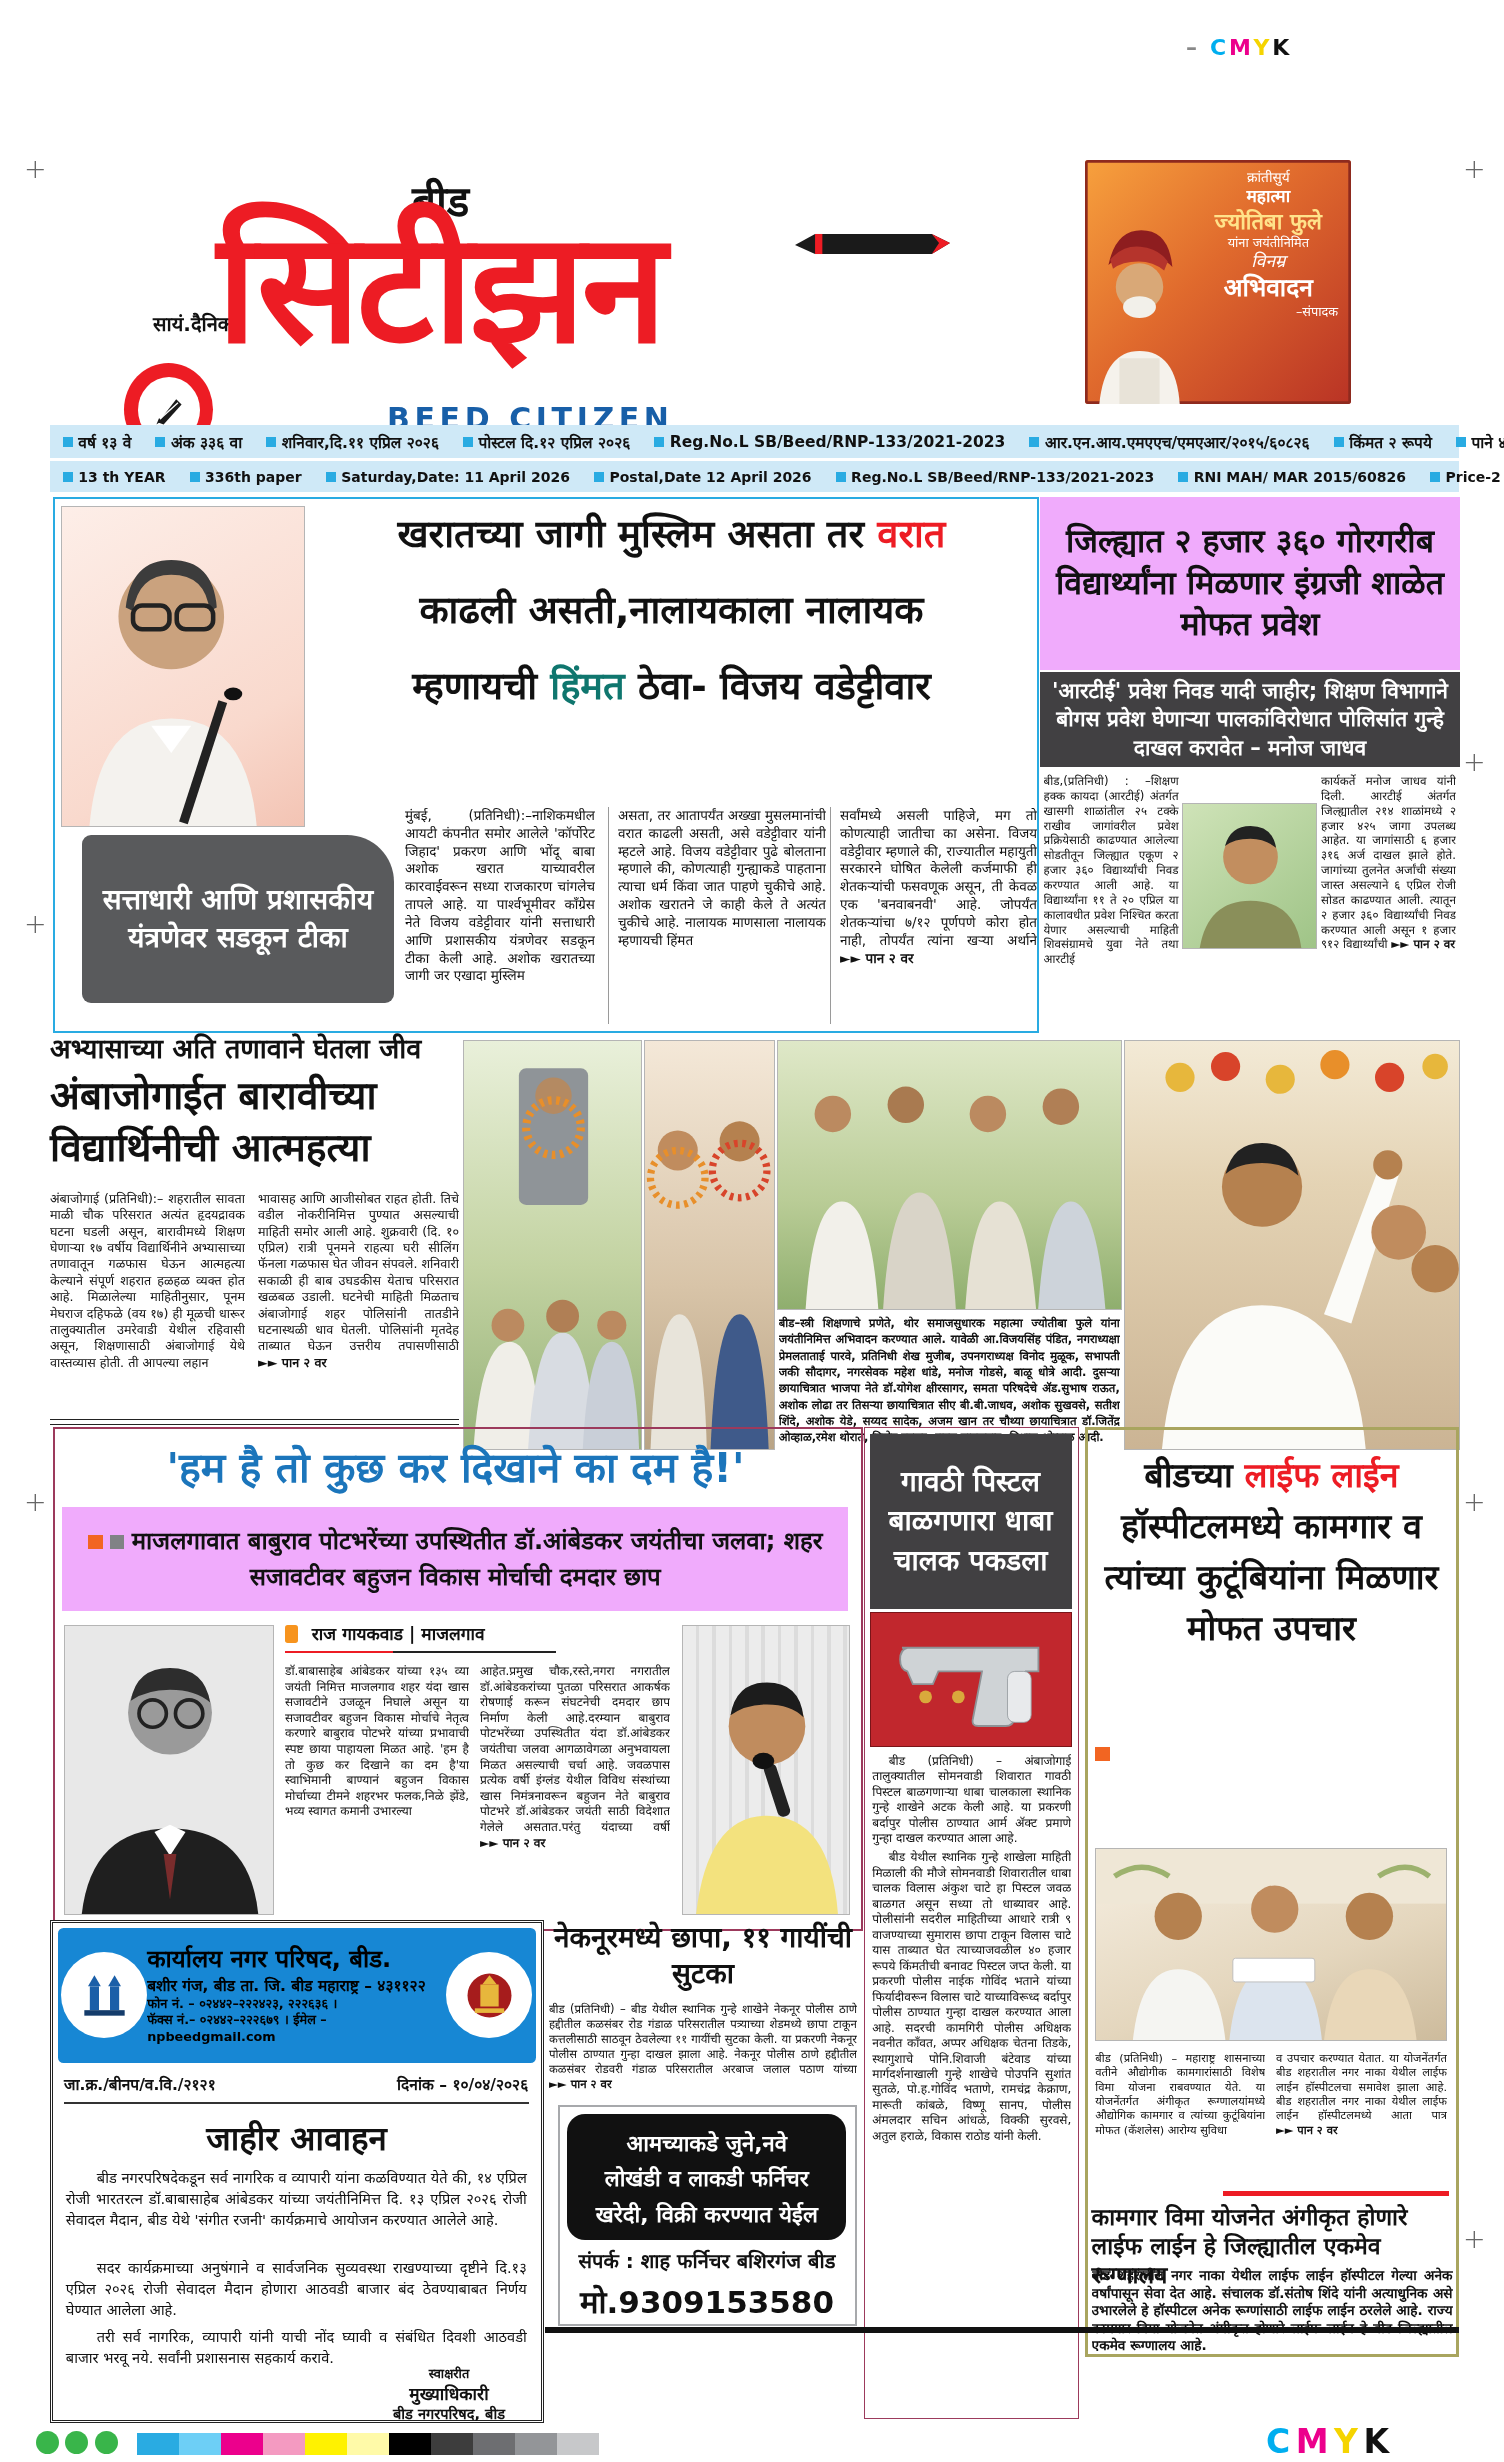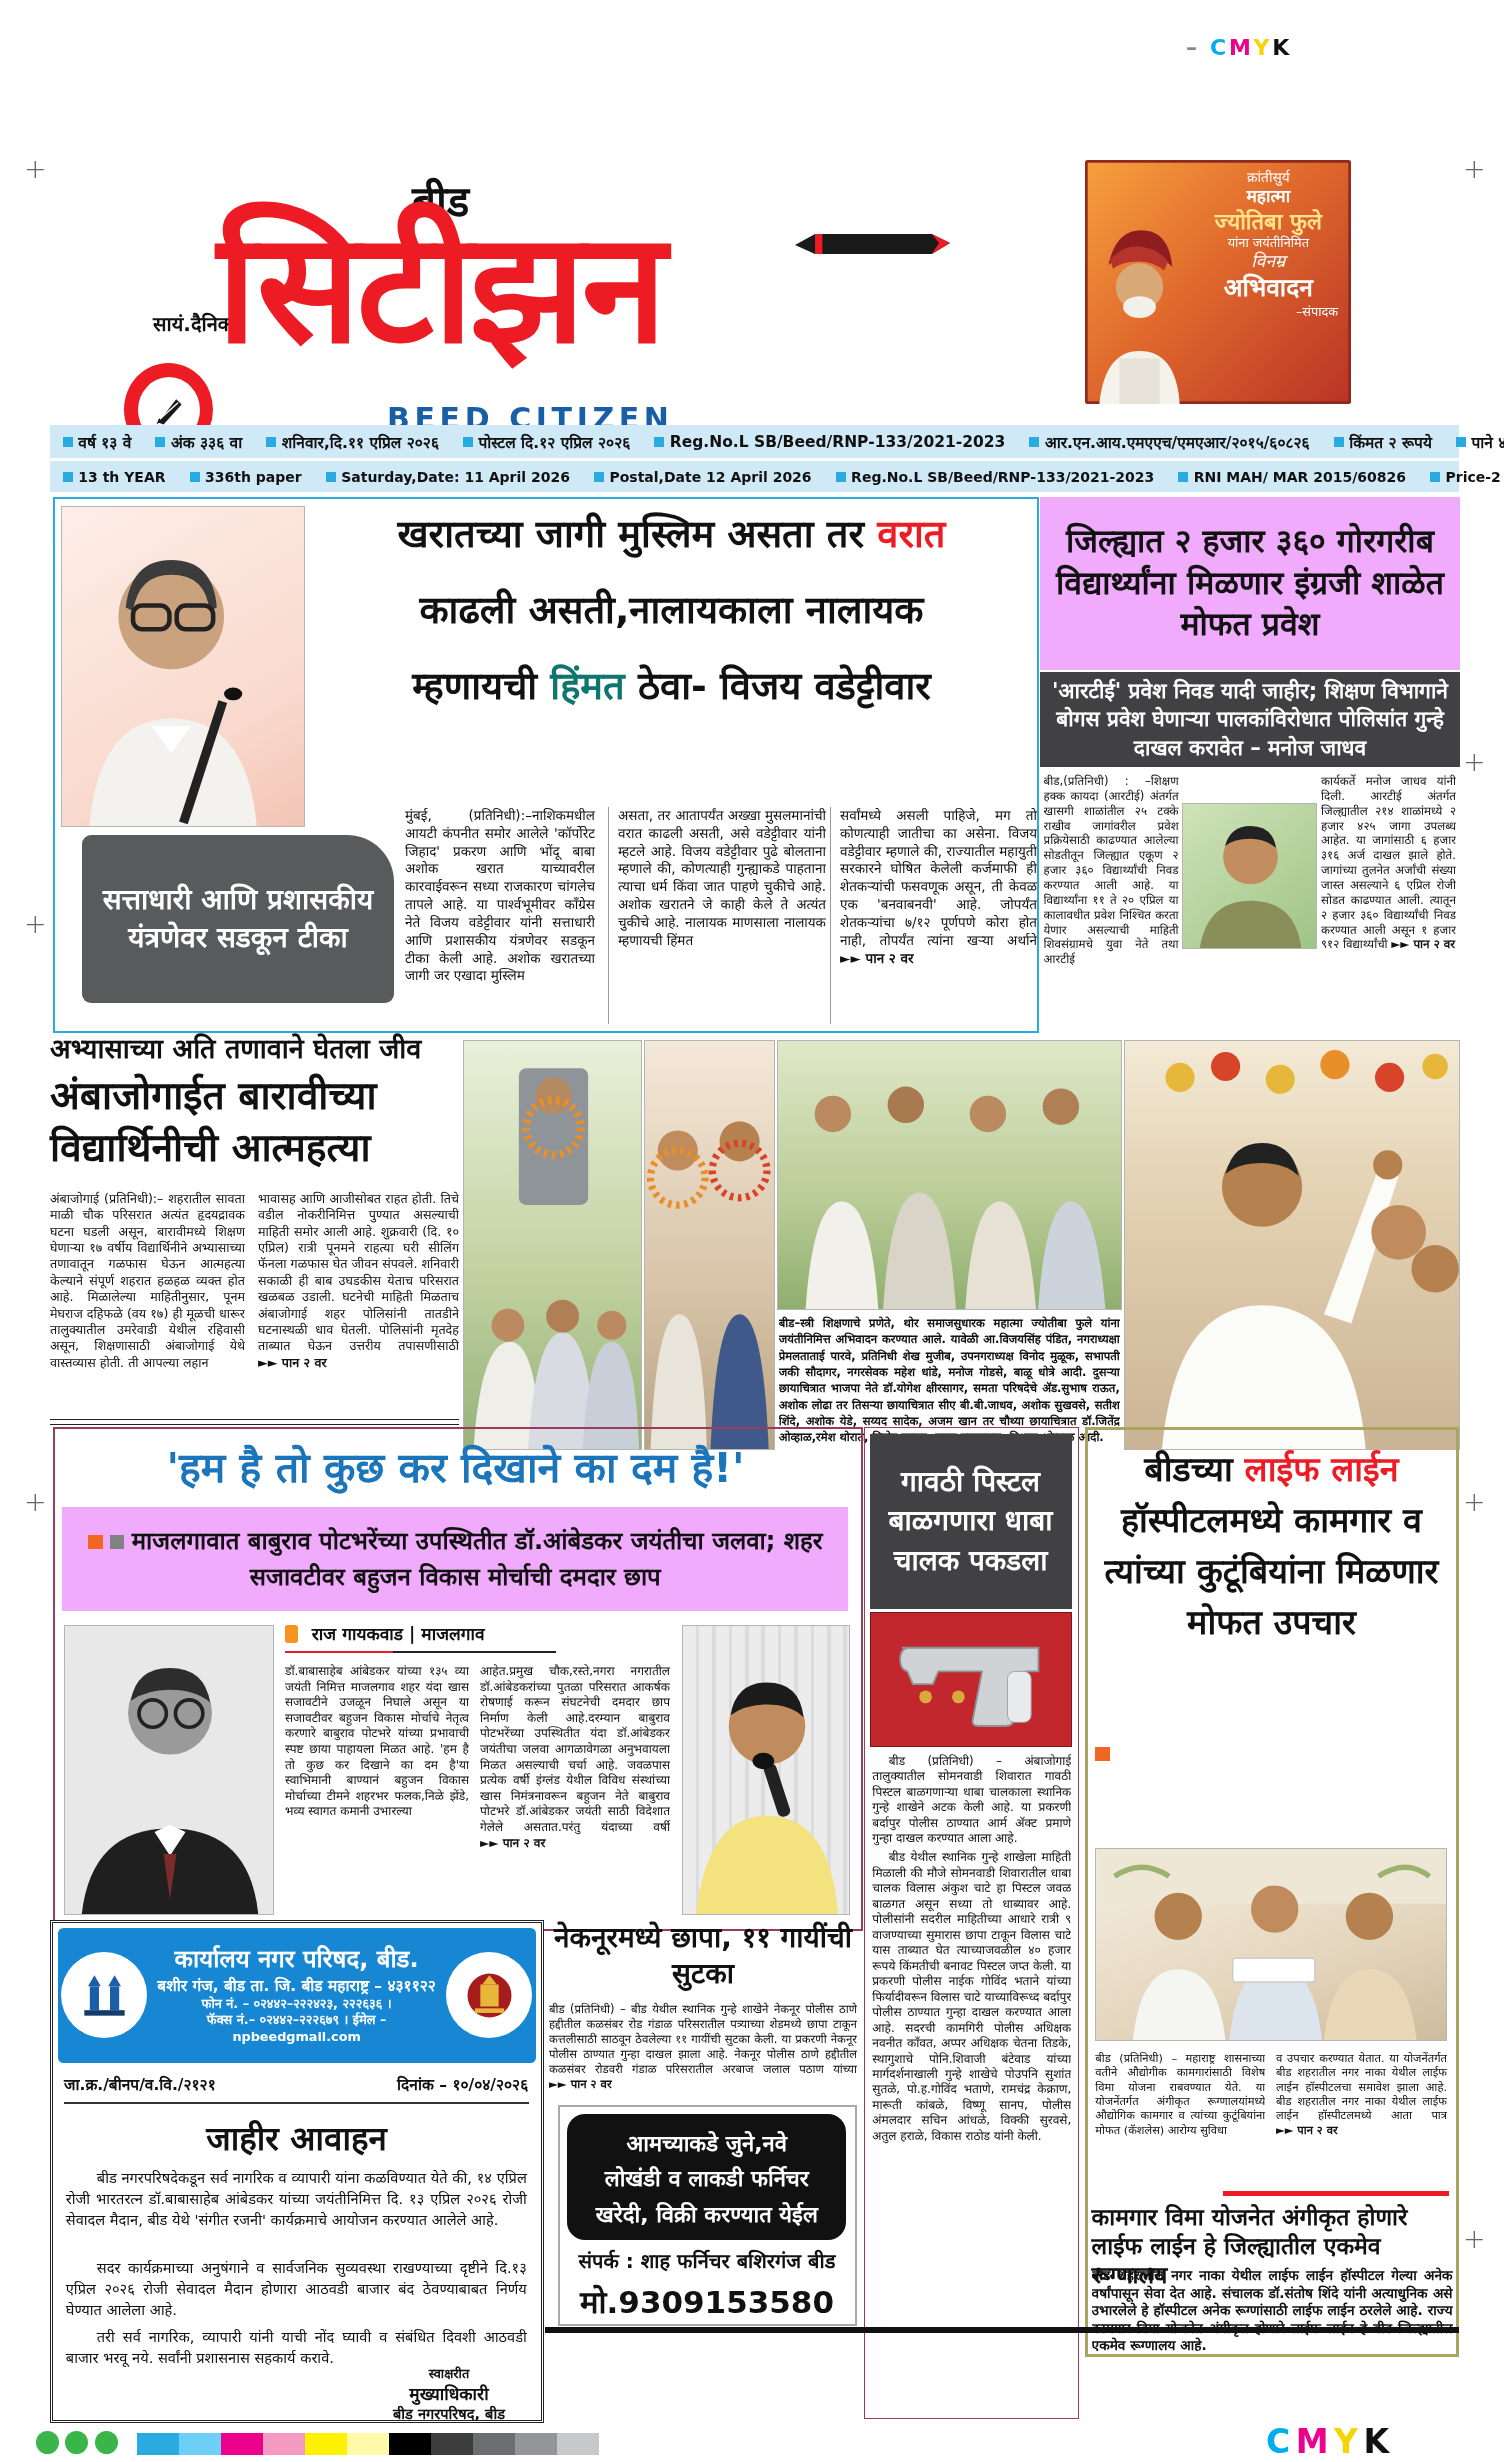--- a/index.html
+++ b/index.html
@@ -286,21 +286,21 @@
         <circle cx="96" cy="92" r="7" fill="#d9a93c"></circle>
       </svg>
     </div>
     <div class="abs just hide-ovf" style="left:7.3px;top:326px;width:199px;height:655px;font-size:12px;line-height:1.29">
       <div style="text-indent:16.4px;margin-bottom:3.6px">बीड (प्रतिनिधी) – अंबाजोगाई तालुक्यातील सोमनवाडी शिवारात गावठी पिस्टल बाळगणाऱ्या धाबा चालकाला स्थानिक गुन्हे शाखेने अटक केली आहे. या प्रकरणी बर्दापुर पोलीस ठाण्यात आर्म ॲक्ट प्रमाणे गुन्हा दाखल करण्यात आला आहे.</div>
       <div style="text-indent:16.4px">बीड येथील स्थानिक गुन्हे शाखेला माहिती मिळाली की मौजे सोमनवाडी शिवारातील धाबा चालक विलास अंकुश चाटे हा पिस्टल जवळ बाळगत असून सध्या तो धाब्यावर आहे. पोलीसांनी सदरील माहितीच्या आधारे रात्री ९ वाजण्याच्या सुमारास छापा टाकून विलास चाटे यास ताब्यात घेत त्याच्याजवळील ४० हजार रूपये किंमतीची बनावट पिस्टल जप्त केली. या प्रकरणी पोलीस नाईक गोविंद भताने यांच्या फिर्यादीवरून विलास चाटे याच्याविरूध्द बर्दापुर पोलीस ठाण्यात गुन्हा दाखल करण्यात आला आहे. सदरची कामगिरी पोलीस अधिक्षक नवनीत काँवत, अप्पर अधिक्षक चेतना तिडके, स्थागुशाचे पोनि.शिवाजी बंटेवाड यांच्या मार्गदर्शनाखाली गुन्हे शाखेचे पोउपनि सुशांत सुतळे, पो.ह.गोविंद भताणे, रामचंद्र केक्राण, मारूती कांबळे, विष्णू सानप, पोलीस अंमलदार सचिन आंधळे, विक्की सुरवसे, अतुल हराळे, विकास राठोड यांनी केली.</div>
     </div>
   </div>
 
   <div class="abs olive-box" style="left:1085px;top:1427px;width:374px;height:930px;box-sizing:border-box">
-    <div class="abs" style="left:5.5px;top:14px;width:356px;text-align:center;font-size:34px;font-weight:900;line-height:1.5">
+    <div class="abs" style="left:5.5px;top:20px;width:356px;text-align:center;font-size:34px;font-weight:900;line-height:1.5">
       <span>बीडच्या </span><span style="color:#ed1c24">लाईफ लाईन</span><span> हॉस्पीटलमध्ये कामगार व त्यांच्या कुटूंबियांना मिळणार मोफत उपचार</span>
     </div>
     <div class="abs" style="left:7.3px;top:308px;width:352px;font-size:22px;font-weight:900;line-height:1.4">
       <span class="sqbullet" style="background:#f26522"></span>
     </div>
     <div class="photo" style="left:7.3px;top:418px;width:352px;height:193px;background:linear-gradient(160deg,#f6efe2,#e4d6bd 60%,#cdbb9c)">
       <svg width="352" height="193" viewBox="0 0 386 212">
         <rect x="0" y="0" width="386" height="60" fill="#efe7d6"></rect>
         <circle cx="90" cy="74" r="26" fill="#b5814f"></circle>
           <path d="M40 212 q8 -80 50 -80 q44 0 52 80 z" fill="#f5f5f2"></path>
@@ -327,21 +327,21 @@
     <div class="abs" style="left:4.6px;top:4.6px;width:478px;height:135px;background:#1787d4;border-radius:5.5px;display:flex;align-items:center;box-sizing:border-box;padding:0 3.6px">
       <div style="width:86px;height:86px;border-radius:50%;background:#fff;display:flex;align-items:center;justify-content:center;flex:0 0 auto">
         <svg width="55" height="55" viewBox="0 0 60 60">
             <rect x="14" y="20" width="10" height="26" fill="#1b5fa8"></rect>
             <rect x="36" y="20" width="10" height="26" fill="#1b5fa8"></rect>
             <polygon points="19,8 26,20 12,20" fill="#1b5fa8"></polygon>
             <polygon points="41,8 48,20 34,20" fill="#1b5fa8"></polygon>
             <rect x="8" y="46" width="44" height="6" fill="#143c6b"></rect>
           </svg>
       </div>
-      <div style="flex:1;text-align:center;color:#ffffff;line-height:1.3">
+      <div style="flex:1;text-align:left;color:#000000;line-height:1.3">
         <div style="font-size:24px;font-weight:900">कार्यालय नगर परिषद, बीड.</div>
         <div style="font-size:15.5px;font-weight:bold">बशीर गंज, बीड ता. जि. बीड महाराष्ट्र – ४३११२२</div>
         <div style="font-size:12.8px;font-weight:bold">फोन नं. – ०२४४२–२२२४२३, २२२६३६ ।</div>
         <div style="font-size:12.8px;font-weight:bold">फॅक्स नं.– ०२४४२–२२२६७९ । ईमेल – npbeedgmail.com</div>
       </div>
       <div style="width:86px;height:86px;border-radius:50%;background:#fff;display:flex;align-items:center;justify-content:center;flex:0 0 auto">
         <svg width="55" height="55" viewBox="0 0 60 60">
             <circle cx="30" cy="30" r="24" fill="#a61c1c"></circle>
             <rect x="20" y="18" width="20" height="24" fill="#e7b73c"></rect>
             <polygon points="30,8 38,18 22,18" fill="#e7b73c"></polygon>

